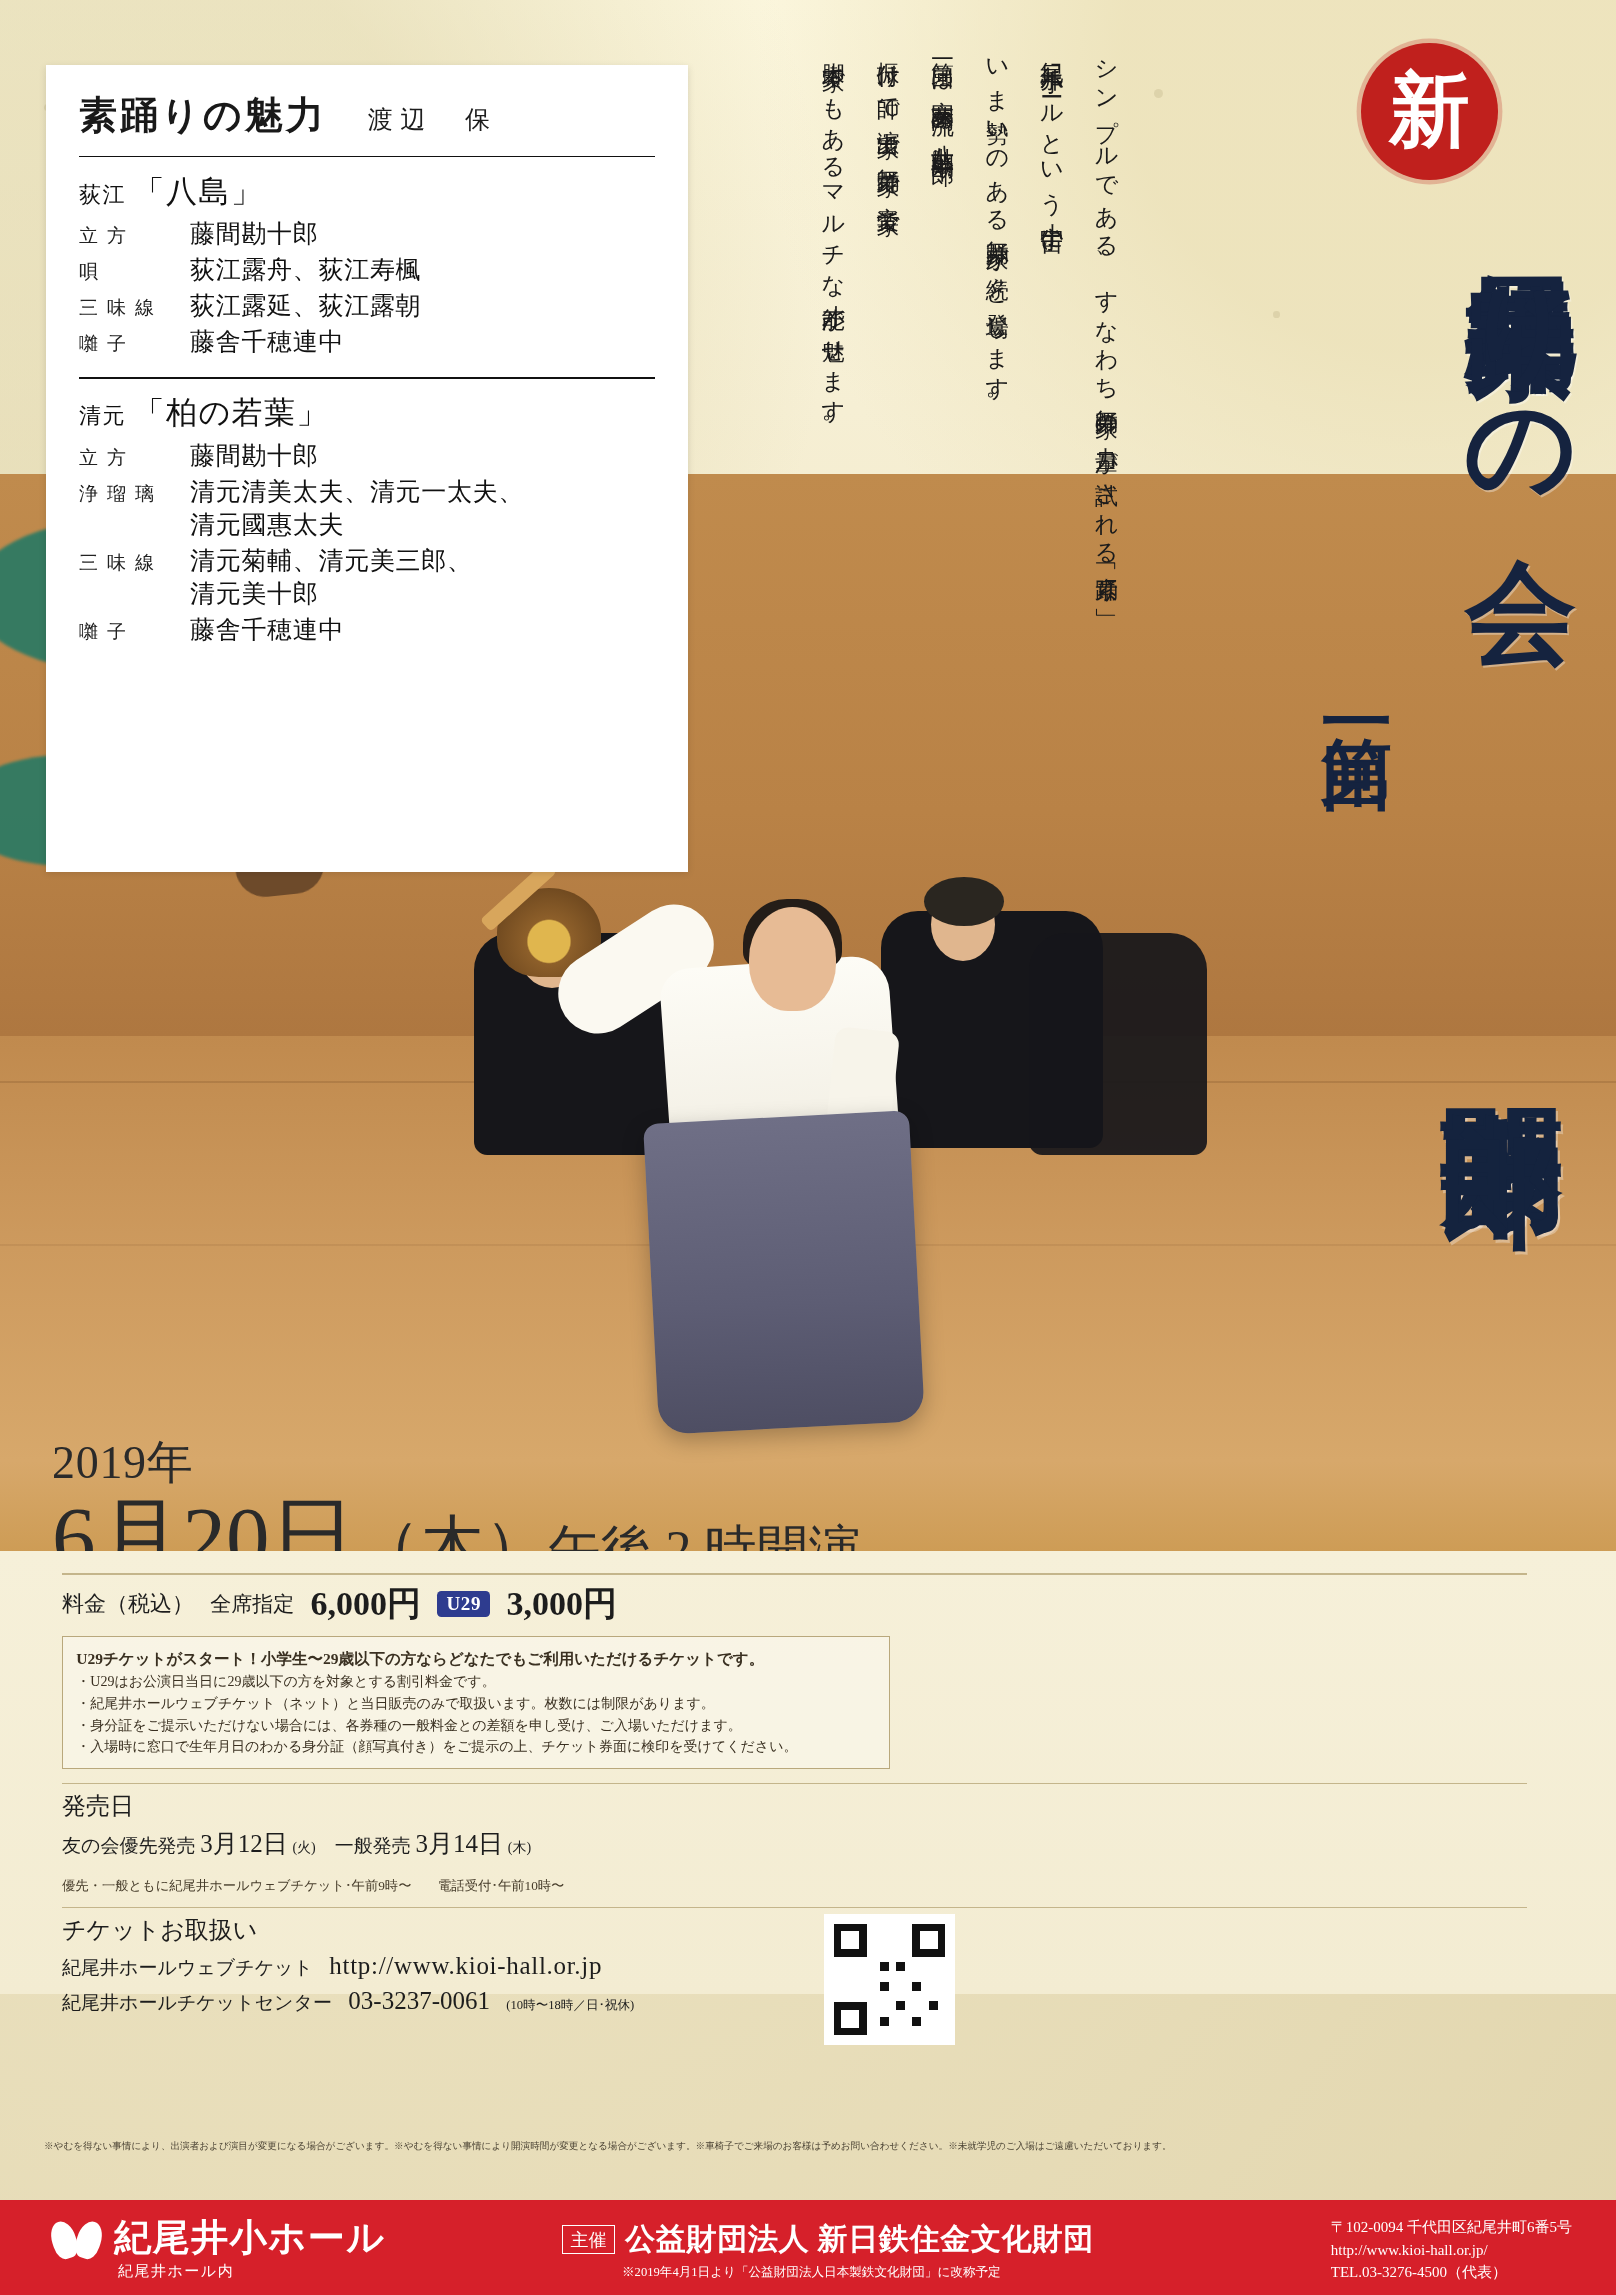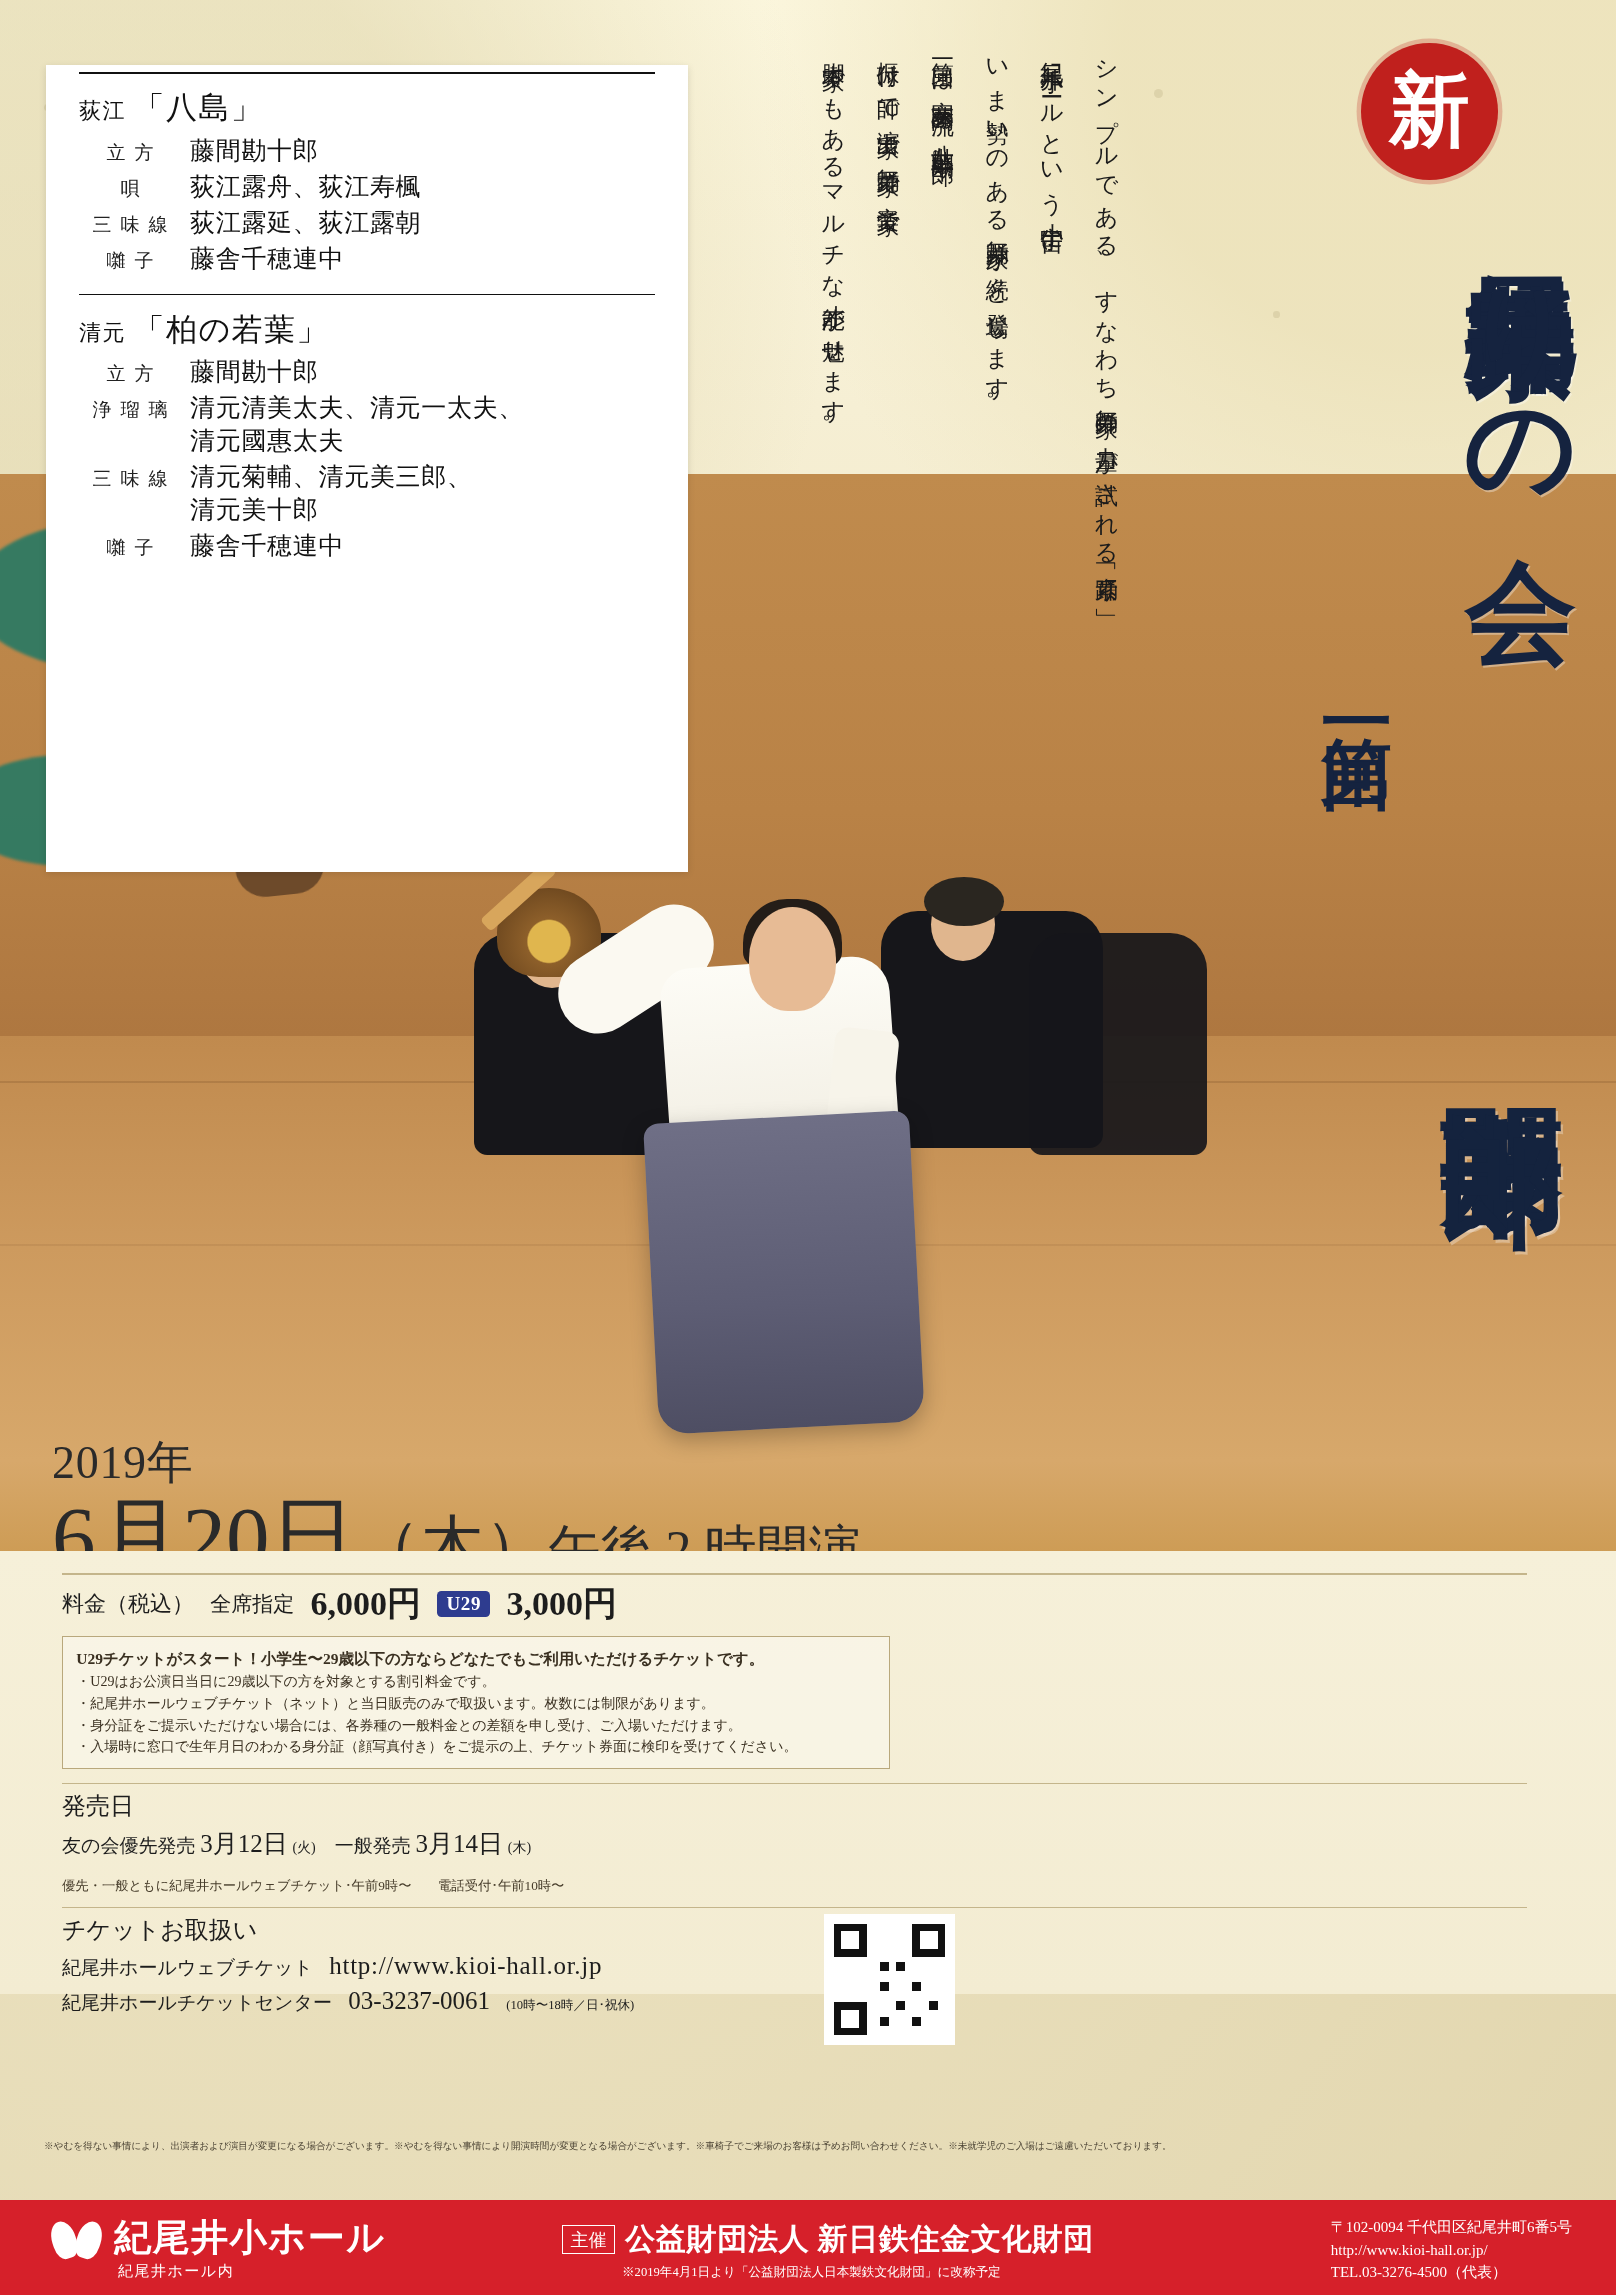--- a/index.html
+++ b/index.html
@@ -102,21 +102,21 @@
   .ib-title h1{
     margin:0;font-size:38px;font-weight:700;letter-spacing:3px;color:#191919;
   }
   .ib-author{font-size:25px;letter-spacing:7.4px;color:#1d1d1d;}
   .rule{height:1.5px;background:#111;margin:7.4px 33px 0 33px;}
   .piece{padding:13.3px 33px 4.4px 33px;}
   .piece-head{font-size:31px;color:#111;letter-spacing:1.5px;margin-bottom:4.4px;}
   .piece-head .school{font-size:22px;letter-spacing:1.5px;margin-right:7.4px;}
   .cast-row{display:flex;align-items:flex-start;margin:3px 0;}
   .cast-label{
-    width:111px;flex:none;font-size:19px;color:#222;letter-spacing:9px;padding-top:6px;text-align:center;
+    width:111px;flex:none;font-size:19px;color:#222;letter-spacing:9px;padding-top:6px;
   }
   .cast-value{font-size:25px;color:#111;line-height:1.32;letter-spacing:0.7px;}
   .sep{height:1.5px;background:#111;margin:12px 33px 0 33px;}
   
   .vtexts{
     position:absolute;left:710px;top:44px;width:414px;height:710px;
     display:flex;flex-direction:row-reverse;gap:19px;
   }
   .vline{
     writing-mode:vertical-rl;text-orientation:upright;
@@ -268,20 +268,24 @@
 
   <div class="fan"></div>
   <div class="dancer-arm"></div>
   <div class="dancer-kimono"></div>
   <div class="sleeve-drop"></div>
   <div class="dancer-hakama"></div>
   <div class="dancer-hair"></div>
   <div class="dancer-head"></div>
 
   <div class="infobox">
+    <div class="ib-title">
+      <h1>素踊りの魅力</h1>
+      <div class="ib-author">渡辺　保</div>
+    </div>
     <div class="rule"></div>
 
     <div class="piece">
       <div class="piece-head">
         <span class="school">荻江</span><span>「八島」</span>
       </div>
       <div class="cast-row">
         <div class="cast-label">立方</div>
         <div class="cast-value">藤間勘十郎</div>
       </div>

